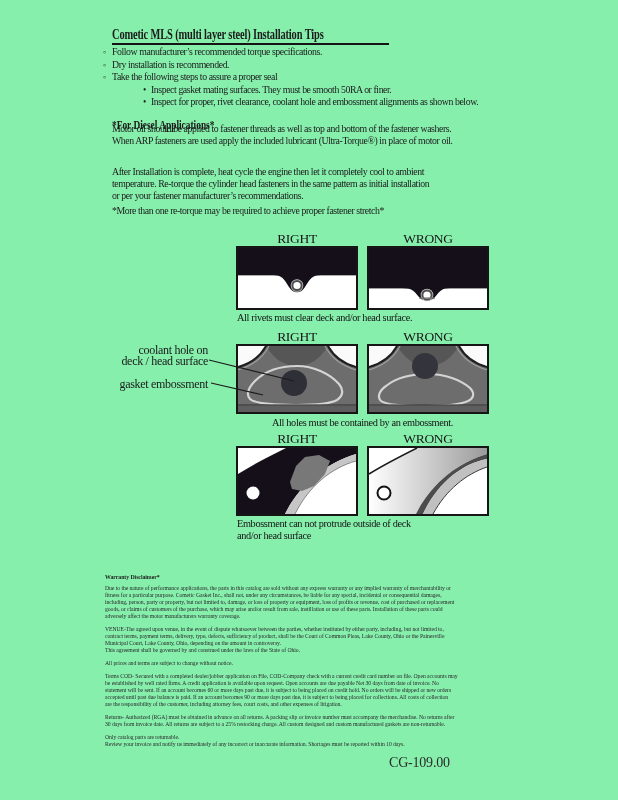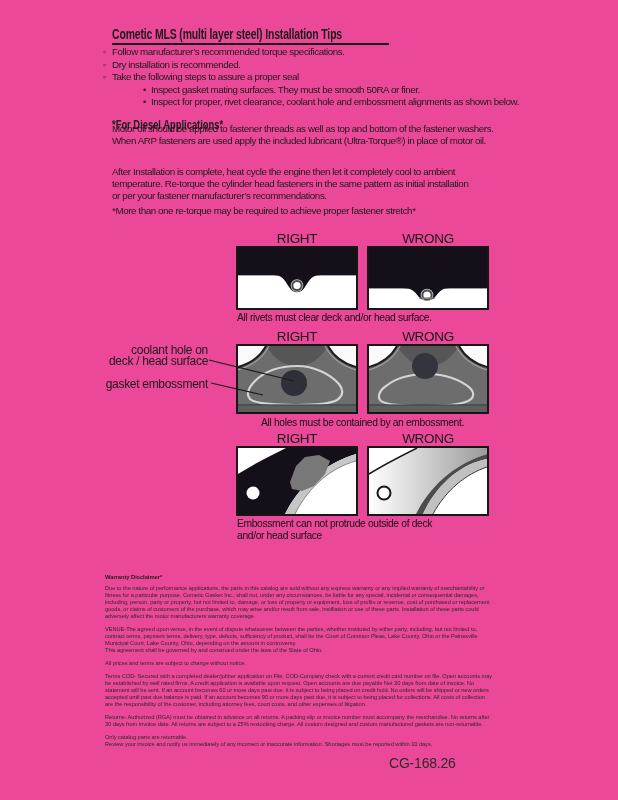--- a/index.html
+++ b/index.html
@@ -1,19 +1,19 @@
 <!DOCTYPE html>
 <html><head>
 <meta charset="utf-8">
 <style>
   html,body { margin:0; padding:0; background:#e8e8e8; }
   .page {
     position:relative; width:618px; height:800px; margin:0 auto;
-    background:#ec4899; overflow:hidden;
-    font-family:Liberation Sans, sans-serif;
+    background:#86efac; overflow:hidden;
+    font-family:Liberation Serif, serif;
     color:#1b1b1b;
   }
   .abs { position:absolute; }
   .nowrapline { white-space:pre-line; }
 
   
   .doc-title {
     left:112px; top:26px; font-size:14.5px; font-weight:bold;
     white-space:nowrap; letter-spacing:-0.2px;
     transform:scaleX(0.72); transform-origin:0 0;
@@ -213,15 +213,15 @@
 be established by well rated firms.  A credit application is available upon request.  Open accounts are due payable Net 30 days from date of invoice.  No
 statement will be sent.  If an account becomes 60 or more days past due, it is subject to being placed on credit hold.  No orders will be shipped or new orders
 accepted until past due balance is paid.  If an account becomes 90 or more days past due, it is subject to being placed for collections.  All costs of collection
 are the responsibility of the customer, including attorney fees, court costs, and other expenses of litigation.</p>
     <p>Returns- Authorized (RGA) must be obtained in advance on all returns.  A packing slip or invoice number must accompany the merchandise.  No returns after
 30 days from invoice date.  All returns are subject to a 25% restocking charge.  All custom designed and custom manufactured gaskets are non-returnable.</p>
     <p>Only catalog parts are returnable.
 Review your invoice and notify us immediately of any incorrect or inaccurate information.  Shortages must be reported within 10 days.</p>
   </div>
 
-  <div class="abs page-number">CG-168.26</div>
+  <div class="abs page-number">CG-109.00</div>
 
 </div>
 
 </body></html>

